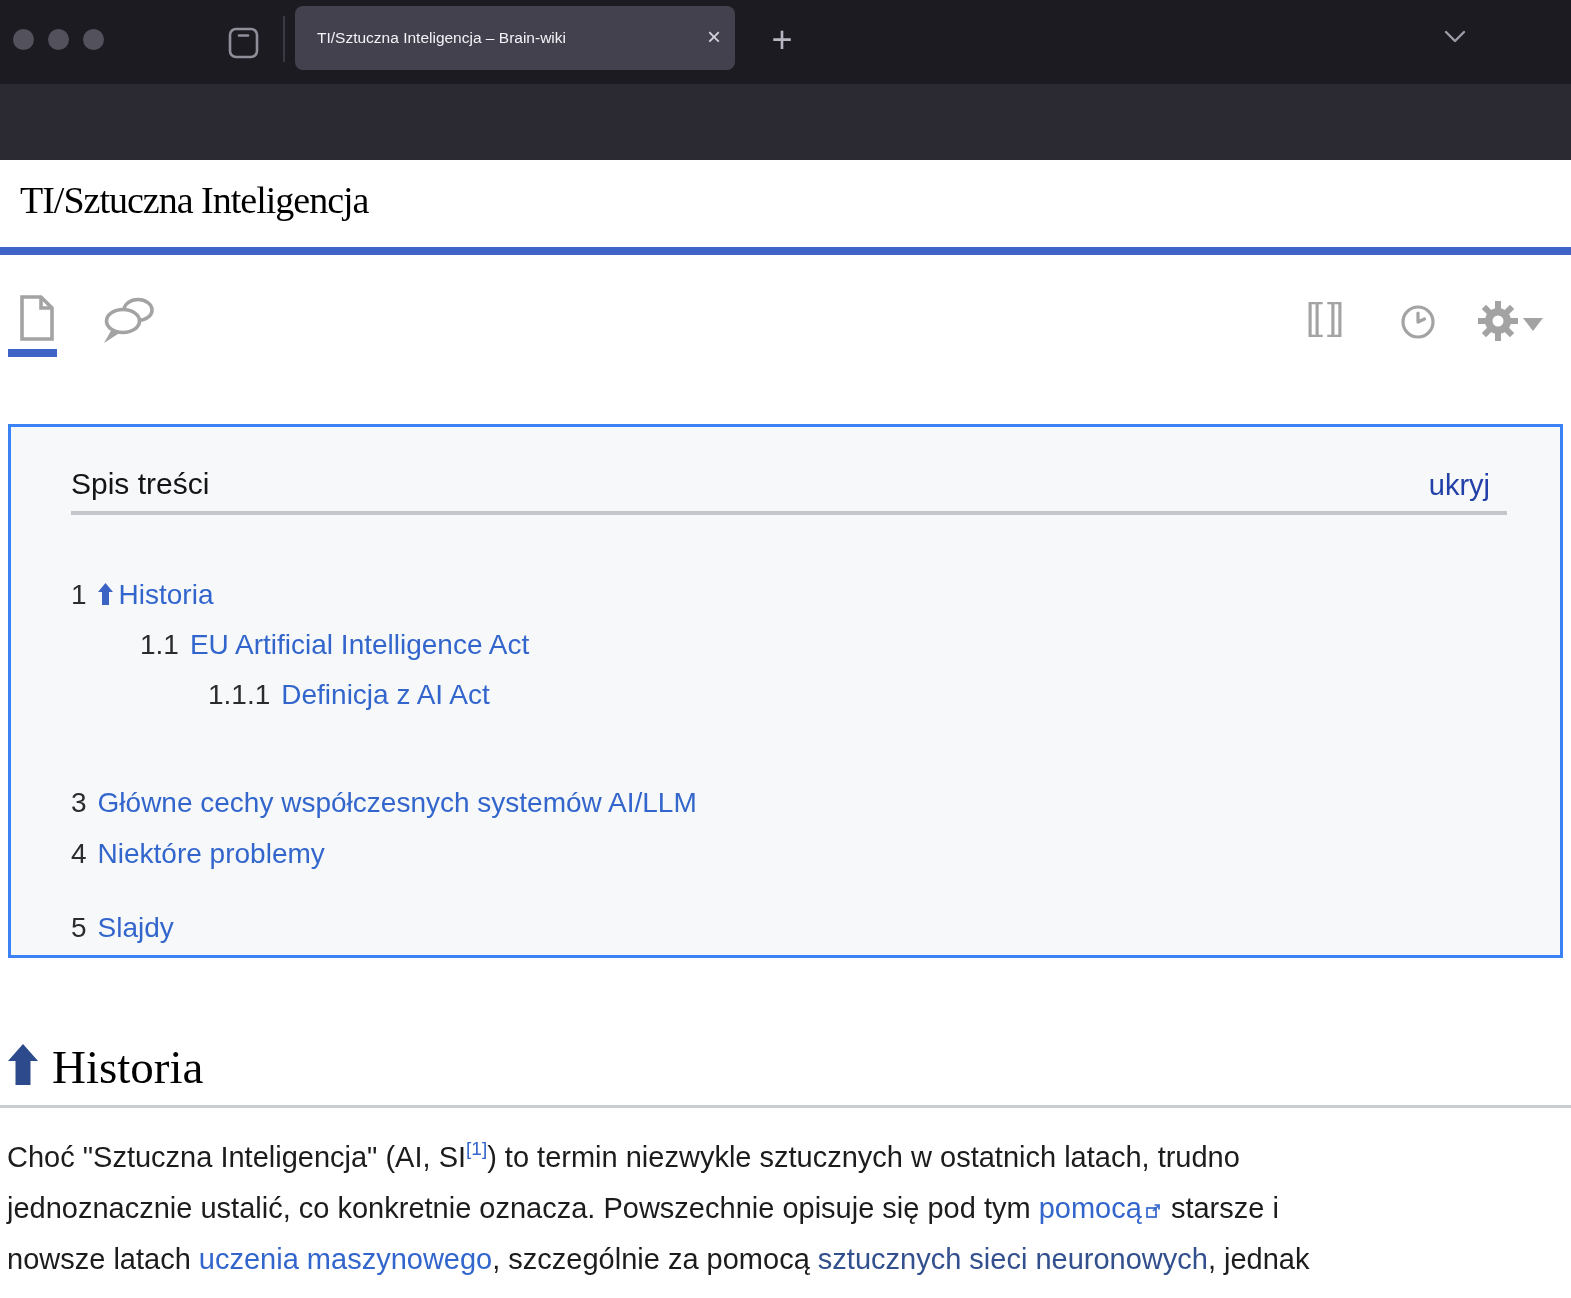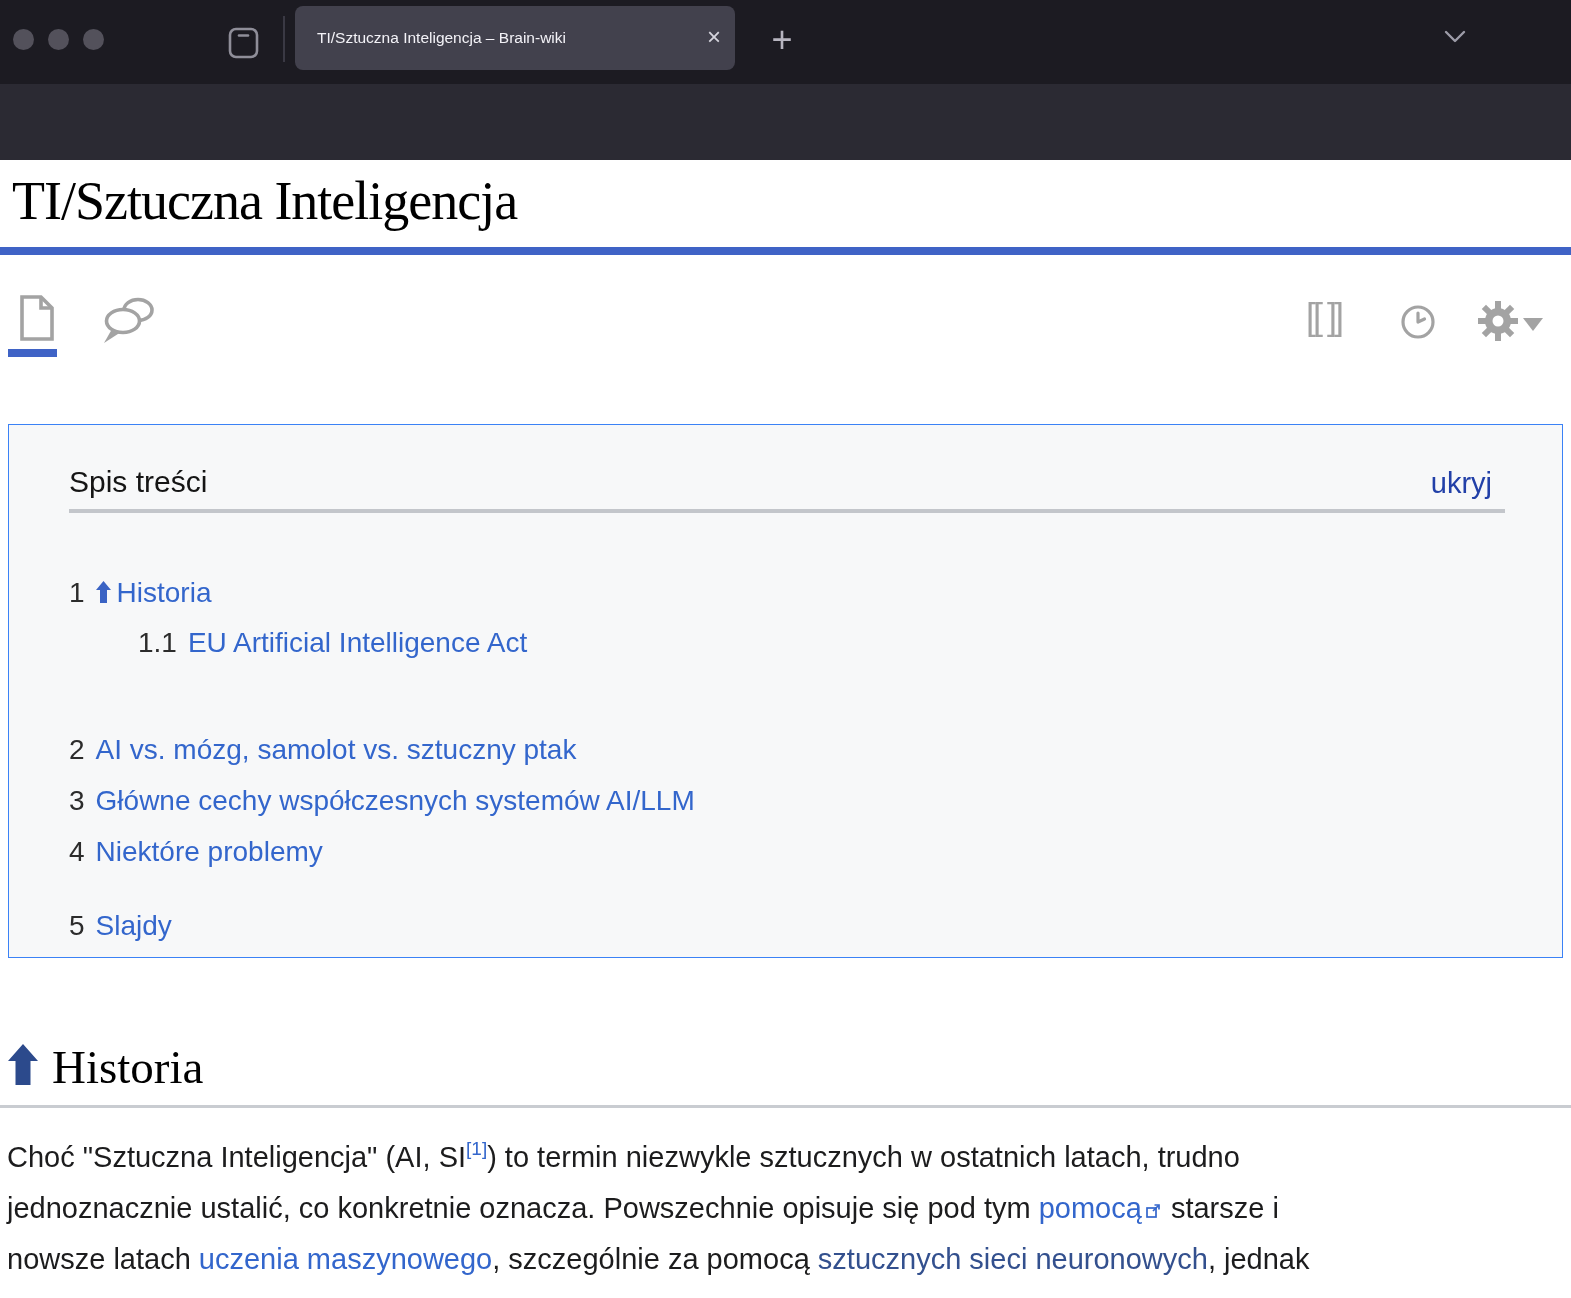--- a/index.html
+++ b/index.html
@@ -23,30 +23,30 @@
           display:flex;align-items:center;padding:0 14px;box-sizing:border-box;}
   .url-ico{flex:0 0 auto;}
   .url-text{flex:1 1 auto;margin-left:15px;font-size:19px;white-space:nowrap;overflow:hidden;color:#a9a8b2;}
   .url-text .bright{color:#fbfbfe;font-weight:bold;}
   .zoom-badge{flex:0 0 auto;margin-left:16px;background:#55545f;color:#fff;border-radius:6px;font-size:17px;padding:5px 13px;}
   .star{flex:0 0 auto;margin-left:16px;font-size:30px;color:#eceaf2;line-height:30px;}
   .ext-ico{position:absolute;top:108px;}
 
   
   .content{position:absolute;left:0;top:160px;width:1571px;height:1138px;background:#fff;color:#1a1a1b;}
-  .page-title{position:absolute;left:8px;top:6px;margin:4px;font-family:"Liberation Serif",serif;font-weight:400;
-              font-size:54px;letter-spacing:-1px;color:#000;}
+  .page-title{position:absolute;left:8px;top:6px;margin:12px;font-family:"Liberation Serif",serif;font-weight:400;
+              font-size:38px;letter-spacing:-1px;color:#000;}
   .title-rule{position:absolute;left:0;top:87px;width:1571px;height:8px;background:#3f63c6;}
 
   .view-ico{position:absolute;}
   .active-underline{position:absolute;left:8px;top:189px;width:49px;height:8px;background:#3f63c6;}
   .wikitext-ico{position:absolute;left:1306px;top:136px;font-size:36px;letter-spacing:-3px;color:#a3a3a3;}
   .gear-caret{position:absolute;left:1523px;top:158px;width:0;height:0;border-left:10px solid transparent;border-right:10px solid transparent;border-top:13px solid #a3a3a3;}
 
-  .toc{position:absolute;left:8px;top:264px;width:1555px;height:534px;background:#f7f8f9;border:1px solid #3b82f6;box-sizing:border-box;}
+  .toc{position:absolute;left:8px;top:264px;width:1555px;height:534px;background:#f7f8f9;border:3px solid #3b82f6;box-sizing:border-box;}
   .toc-title{position:absolute;left:60px;top:40px;font-size:30px;color:#151515;}
   .toc-hide{position:absolute;right:70px;top:42px;font-size:29px;color:#2240a8;text-decoration:none;cursor:pointer;}
   .toc-rule{position:absolute;left:60px;top:84px;width:1436px;height:4px;background:#c3c6cb;}
   .toc-item{position:absolute;font-size:28px;white-space:nowrap;margin-top:25px;}
   .toc-num{color:#2c2c2c;margin-right:11px;}
   .toc-link{color:#3366cc;text-decoration:none;cursor:pointer;}
   .lv1{left:60px;} .lv2{left:129px;} .lv3{left:197px;}
   .toc-arrow{display:inline-block;margin-right:6px;position:relative;top:1px;}
 
   .section-head{position:absolute;left:8px;top:880px;margin:0;font-family:"Liberation Serif",serif;font-weight:400;font-size:47px;color:#000;}
@@ -241,22 +241,22 @@
       <div class="toc-rule"></div>
 
       <div class="toc-item lv1" style="top:127px">
         <span class="toc-num">1</span><span class="toc-arrow"><svg width="15" height="22" viewBox="0 0 15 22">
               <polygon points="7.5,0 15,9 11,9 11,22 4,22 4,9 0,9" fill="#3a63c4"></polygon>
             </svg></span><a class="toc-link">Historia</a>
       </div>
       <div class="toc-item lv2" style="top:177px">
         <span class="toc-num">1.1</span><a class="toc-link">EU Artificial Intelligence Act</a>
       </div>
-      <div class="toc-item lv1" style="top:284px">
-        <span class="toc-num">2</span><a class="toc-link">AI vs. mózg, samolot vs. sztuczny ptak</a>
+      <div class="toc-item lv3" style="top:227px">
+        <span class="toc-num">1.1.1</span><a class="toc-link">Definicja z AI Act</a>
       </div>
       <div class="toc-item lv1" style="top:335px">
         <span class="toc-num">3</span><a class="toc-link">Główne cechy współczesnych systemów AI/LLM</a>
       </div>
       <div class="toc-item lv1" style="top:386px">
         <span class="toc-num">4</span><a class="toc-link">Niektóre problemy</a>
       </div>
       <div class="toc-item lv1" style="top:460px">
         <span class="toc-num">5</span><a class="toc-link">Slajdy</a>
       </div>

